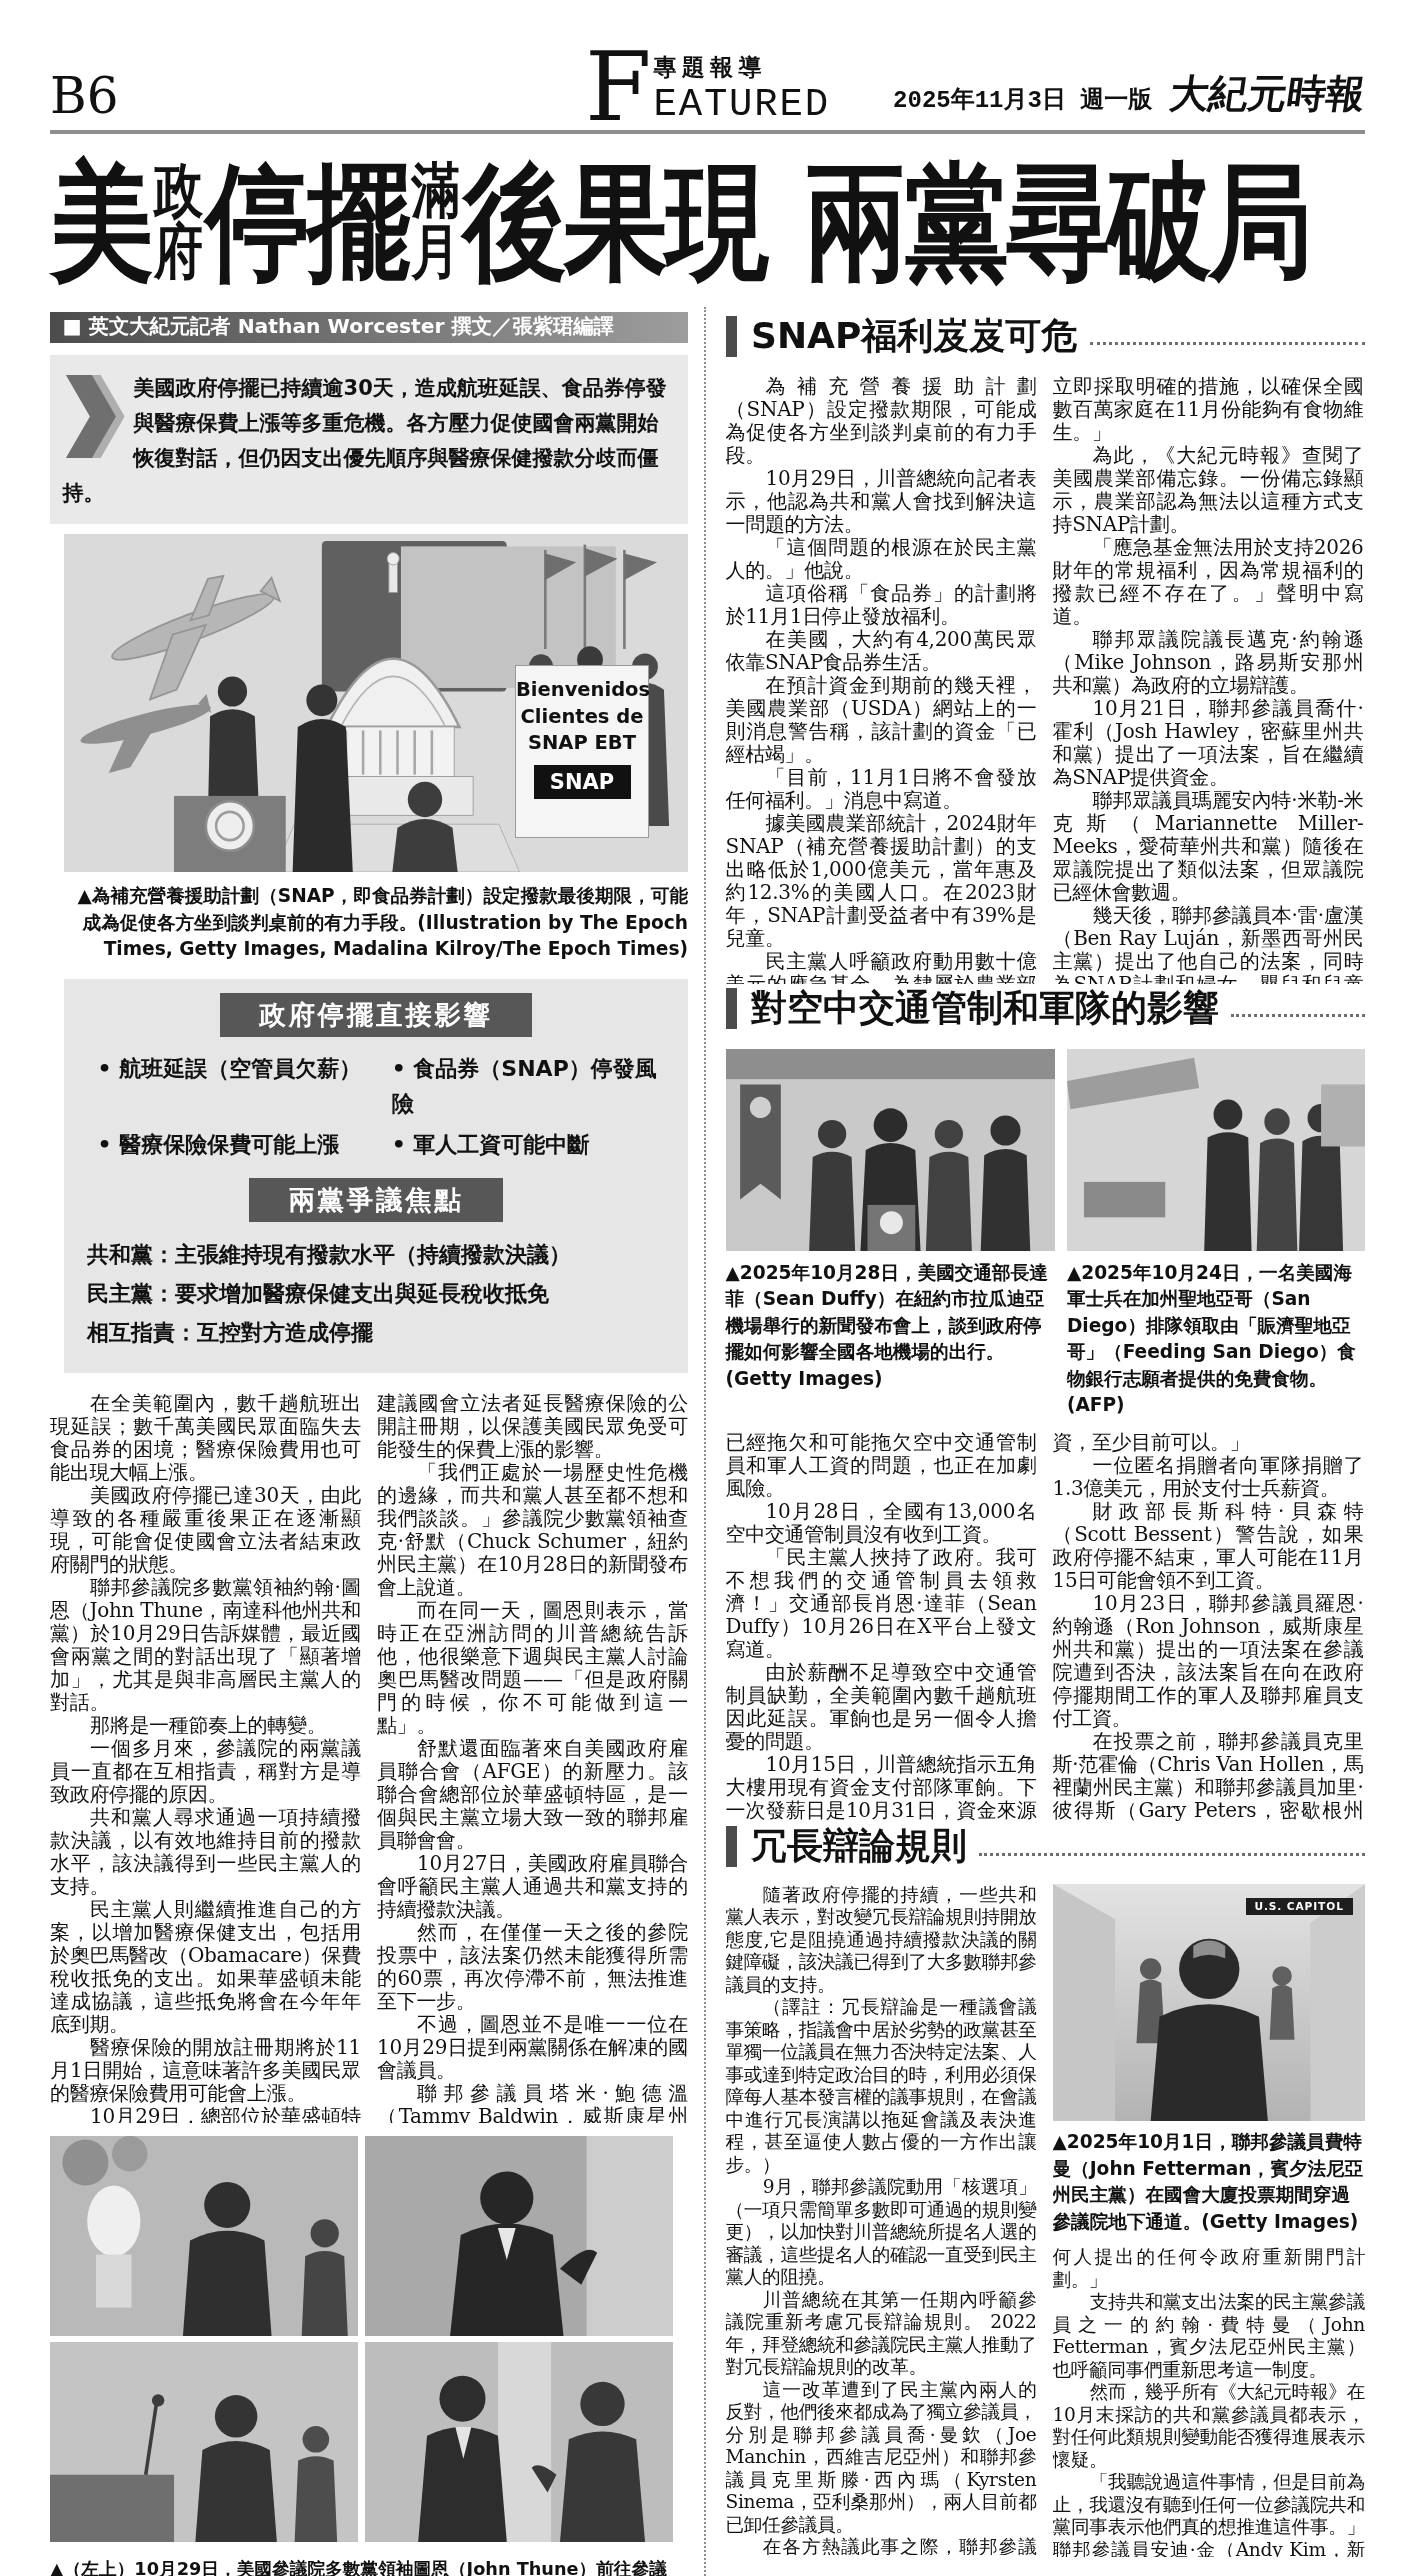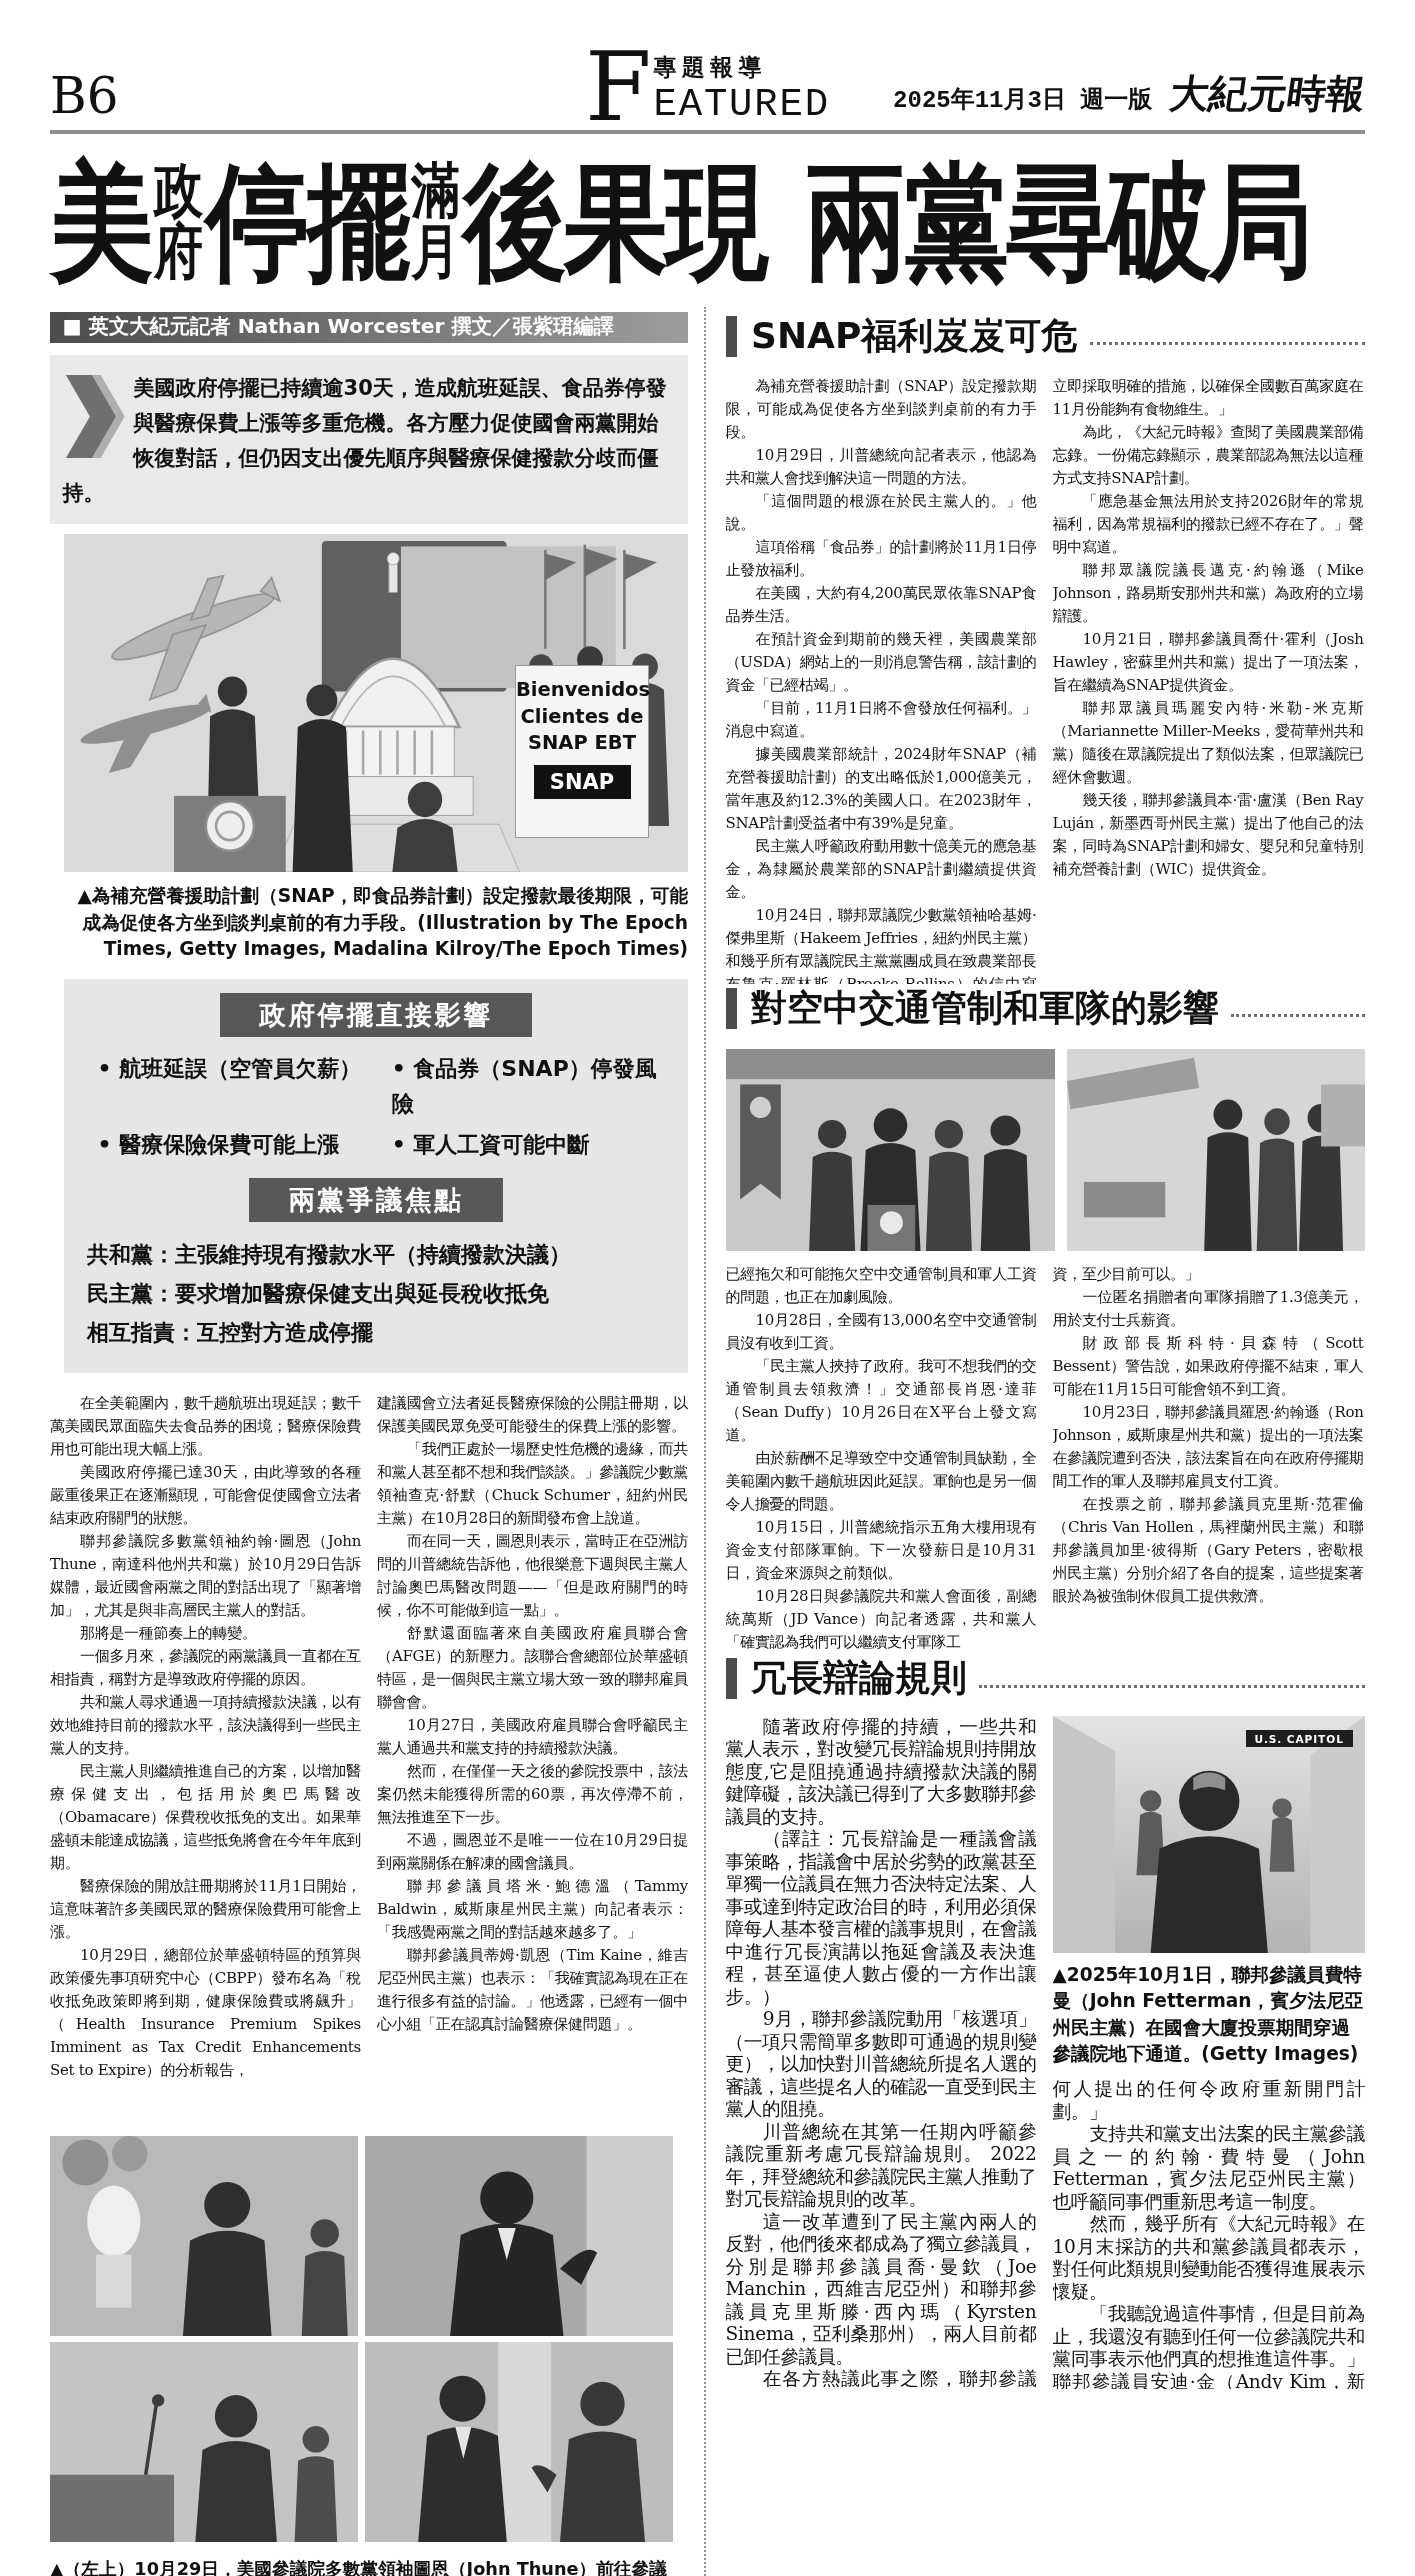--- a/index.html
+++ b/index.html
@@ -63,21 +63,21 @@
   .panel-title { width:max-content; margin:0 auto; background:#575757; color:#fff; padding:4.4px 39px;
                  font:700 26.5px "DejaVu Sans","Liberation Sans",sans-serif; letter-spacing:2.7px; }
   .bullets { display:grid; grid-template-columns:1.05fr 1fr; gap:5.3px 7px; margin:14px 0 3.5px 10.6px;
              font:700 22px/35px "DejaVu Sans","Liberation Sans",sans-serif; }
   .bullets div::before { content:"• "; }
   .dispute { margin-top:12.4px; font:700 22px/39px "DejaVu Sans","Liberation Sans",sans-serif; }
 
   
   .two-col { display:flex; gap:16px; }
   .tcol { width:311px; flex:none; overflow:hidden; }
-  .tcol p { font-size:15px; line-height:23px; text-align:justify; text-indent:2em; letter-spacing:-0.3px; }
+  .tcol p { font-size:20px; line-height:23px; text-align:justify; text-indent:2em; letter-spacing:-0.3px; }
   .tcol p.cont { text-indent:0; }
   .art1 { margin-top:19.5px; height:731px; }
 
   
   .sec { display:flex; align-items:center; }
   .sec .bar { width:11.5px; height:41px; background:#4c4c4c; flex:none; }
   .sec .t { font:900 36px "DejaVu Sans","Liberation Sans",sans-serif; margin-left:14px; white-space:nowrap; }
   .sec .dots { flex:1; height:17.7px; border-bottom:3.5px dotted #6f6f6f; margin-left:12.4px; }
 
   .snap-cols { margin-top:14px; height:609px; }
@@ -386,20 +386,24 @@
             <rect x="20" y="150" width="96" height="40" fill="#8a8a8a"></rect>
             <circle cx="190" cy="74" r="17" fill="#303030"></circle>
               <path d="M162 228 L166 100 Q190 88 214 100 L218 228 Z" fill="#303030"></path>
             <circle cx="248" cy="82" r="15" fill="#444444"></circle>
               <path d="M224 228 L228 106 Q248 96 268 106 L272 228 Z" fill="#444444"></path>
             <circle cx="300" cy="78" r="16" fill="#373737"></circle>
               <path d="M274 228 L278 104 Q300 92 322 104 L326 228 Z" fill="#373737"></path>
             <rect x="300" y="40" width="52" height="70" fill="#b0b0b0"></rect>
           </svg>
         </figure>
+      </div>
+      <div class="air-caps">
+        <div class="cap">▲2025年10月28日，美國交通部長達菲（Sean Duffy）在紐約市拉瓜迪亞機場舉行的新聞發布會上，談到政府停擺如何影響全國各地機場的出行。(Getty Images)</div>
+        <div class="cap">▲2025年10月24日，一名美國海軍士兵在加州聖地亞哥（San Diego）排隊領取由「賑濟聖地亞哥」（Feeding San Diego）食物銀行志願者提供的免費食物。(AFP)</div>
       </div>
       <div class="two-col air-cols">
         <div class="tcol">
           <p class="cont">已經拖欠和可能拖欠空中交通管制員和軍人工資的問題，也正在加劇風險。</p>
           <p>10月28日，全國有13,000名空中交通管制員沒有收到工資。</p>
           <p>「民主黨人挾持了政府。我可不想我們的交通管制員去領救濟！」交通部長肖恩·達菲（Sean Duffy）10月26日在X平台上發文寫道。</p>
           <p>由於薪酬不足導致空中交通管制員缺勤，全美範圍內數千趟航班因此延誤。軍餉也是另一個令人擔憂的問題。</p>
           <p>10月15日，川普總統指示五角大樓用現有資金支付部隊軍餉。下一次發薪日是10月31日，資金來源與之前類似。</p>
           <p>10月28日與參議院共和黨人會面後，副總統萬斯（JD Vance）向記者透露，共和黨人「確實認為我們可以繼續支付軍隊工</p>
         </div>

